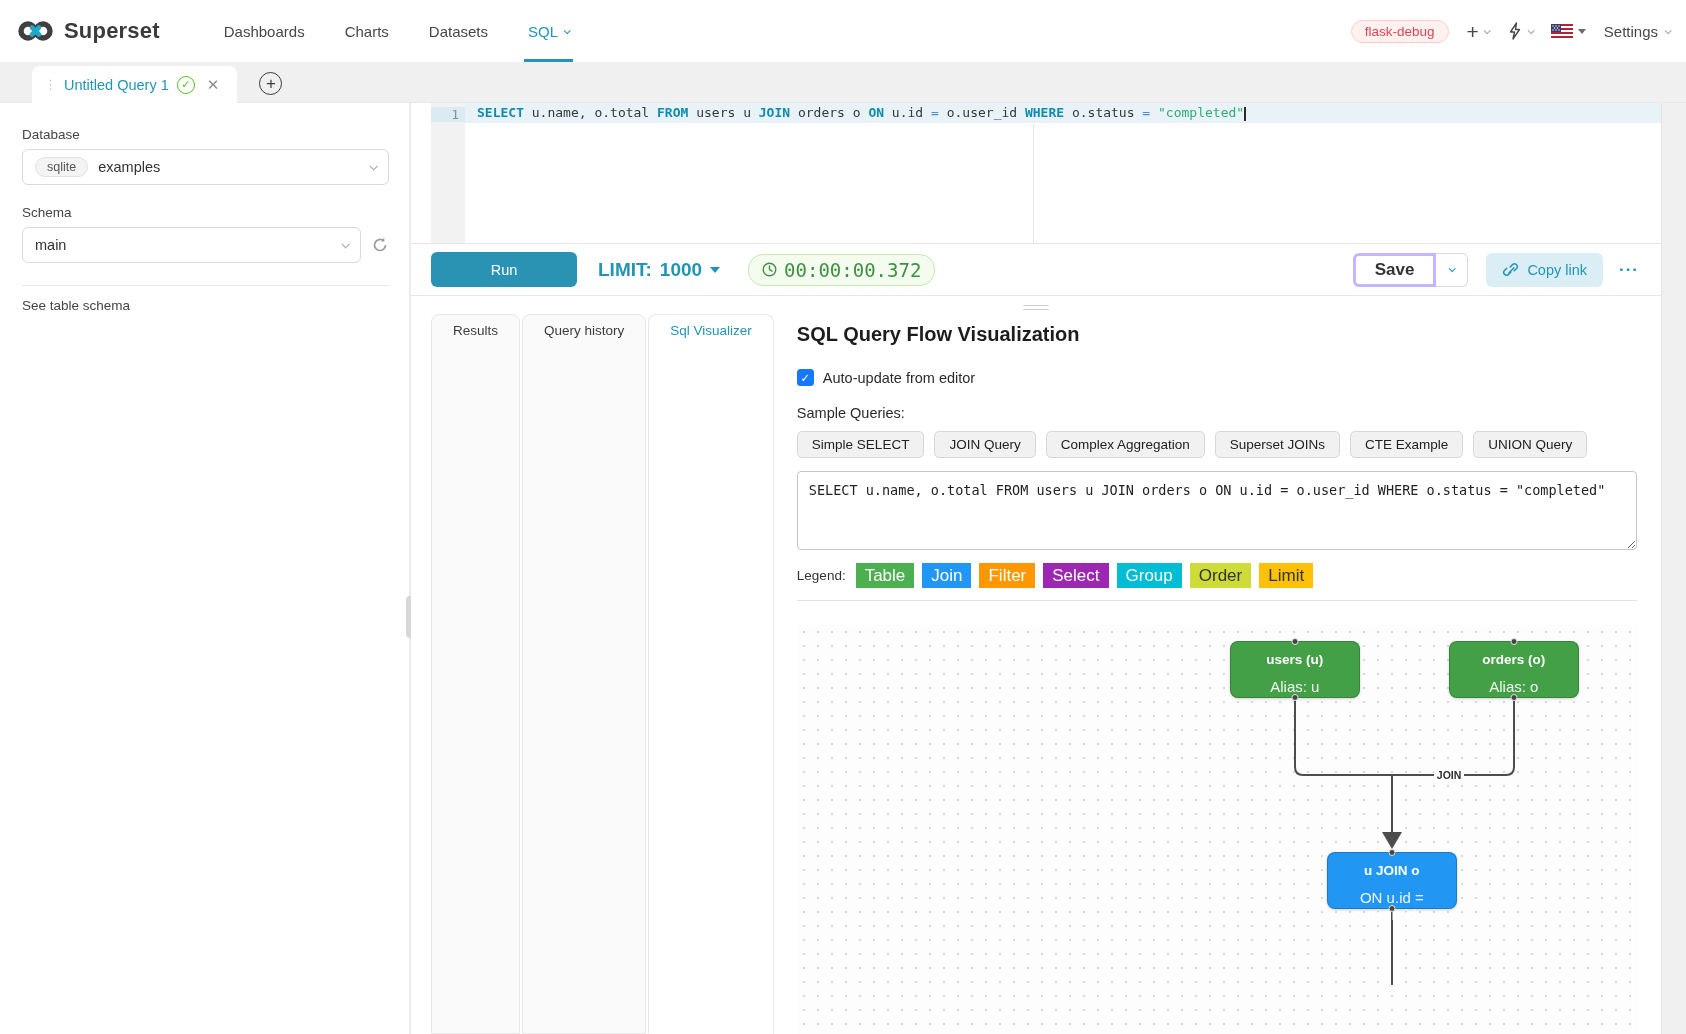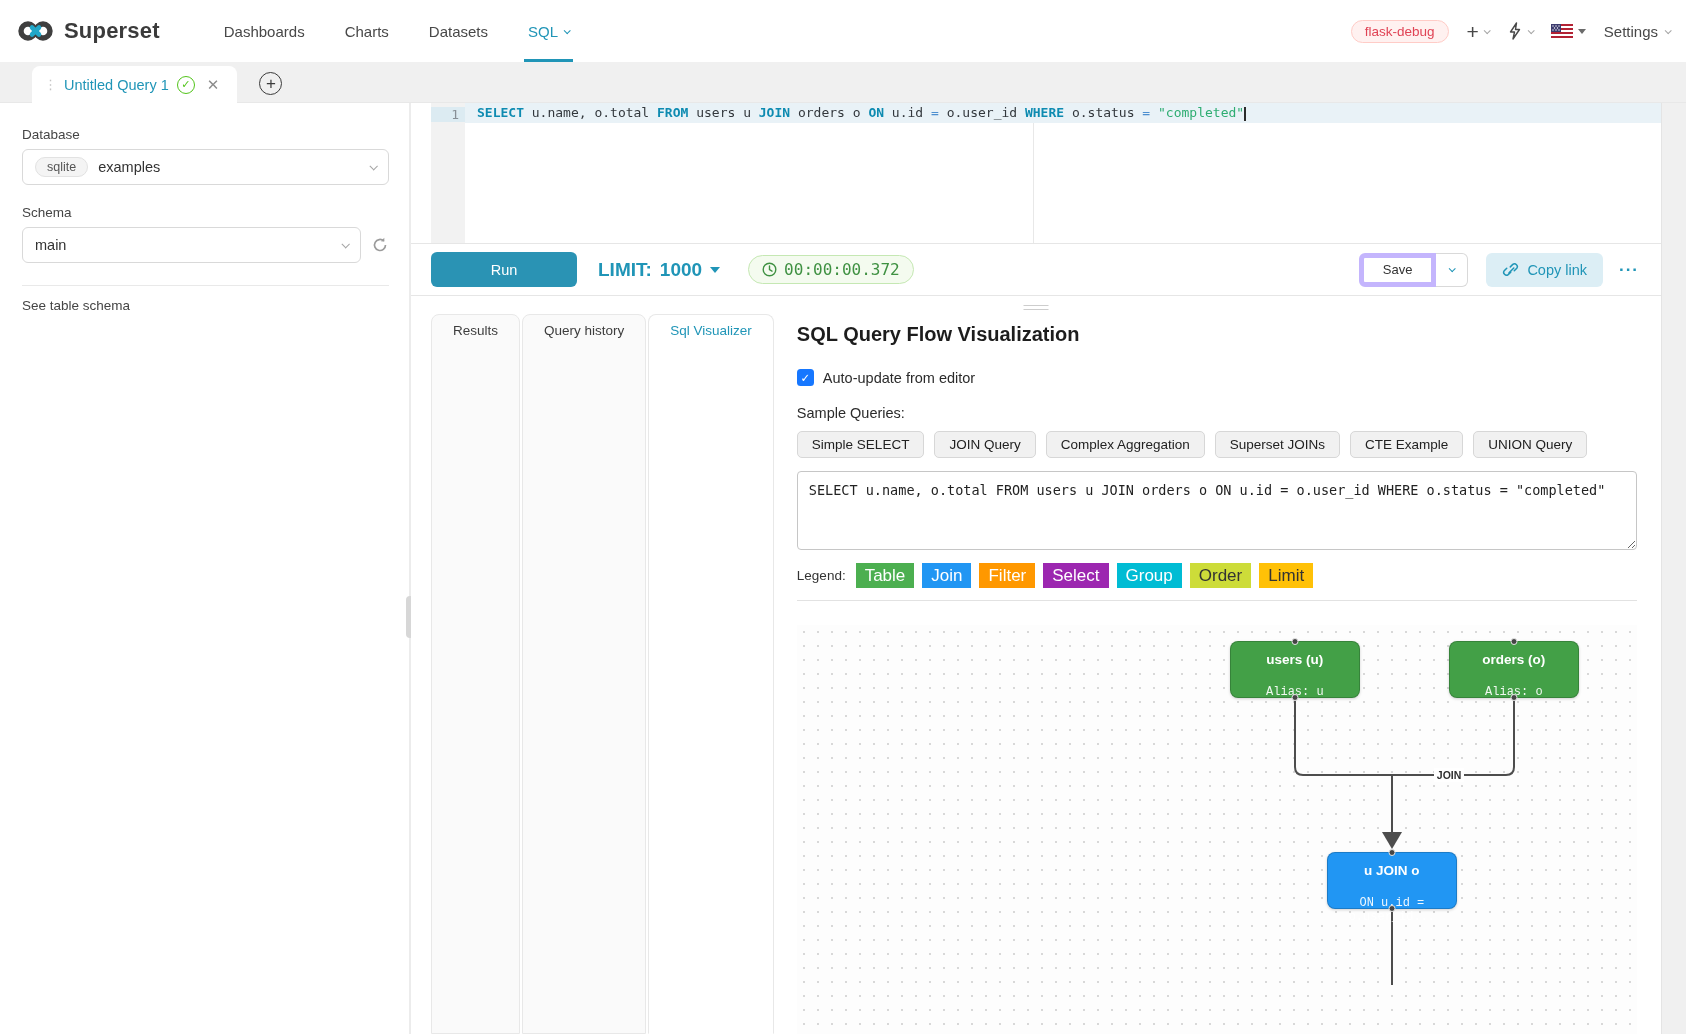--- a/index.html
+++ b/index.html
@@ -62,24 +62,24 @@
   .tok-id { color:#33383d; }
   .tok-op { color:#4d8fd0; }
   .tok-str { color:#2ead72; }
   .cursor { display:inline-block; width:2px; height:14px; background:#2b2b2b; vertical-align:middle; margin-left:0px; }
 
   
   .run-bar { height:52px; display:flex; align-items:center; padding:0 22px 0 20px; background:#fff; border-bottom:1px solid #e6e6e6; }
   .run-btn { width:146px; height:35px; background:#2a93b4; border:none; border-radius:6px; color:#fff; font-size:14.5px; cursor:pointer; font-family:inherit; }
   .limit-group { display:flex; align-items:center; gap:8px; margin-left:21px; color:#2095b7; font-size:19px; font-weight:bold; cursor:pointer; }
   .limit-caret { width:0; height:0; border-left:5px solid transparent; border-right:5px solid transparent; border-top:6px solid #2095b7; }
-  .timer-badge { margin-left:28px; display:flex; align-items:center; gap:7px; background:#f4fbef; border:1px solid #c5e8b3; border-radius:15px; padding:4px 13px; color:#3f9142; font-family:"DejaVu Sans Mono", monospace; font-size:16px; }
+  .timer-badge { margin-left:28px; display:flex; align-items:center; gap:7px; background:#f4fbef; border:1px solid #c5e8b3; border-radius:15px; padding:4px 13px; color:#3f9142; font-family:"DejaVu Sans Mono", monospace; font-size:19px; }
   .run-spacer { flex:1; }
   .save-split { display:flex; height:34px; }
-  .save-main { background:#fff; border:5px solid #c4b5fd; border-radius:6px 0 0 6px; padding:0 19px; font-size:13px; color:#333; cursor:pointer; font-family:inherit; }
+  .save-main { background:#fff; border:3px solid #c4b5fd; border-radius:6px 0 0 6px; padding:0 19px; font-size:17px; color:#333; cursor:pointer; font-family:inherit;font-weight:bold; }
   .save-caret { width:32px; background:#fff; border:1px solid #d9d9d9; border-left:none; border-radius:0 6px 6px 0; display:flex; align-items:center; justify-content:center; color:#2095b7; cursor:pointer; }
   .copylink-btn { margin-left:18px; height:34px; background:#dceef5; border:none; border-radius:6px; color:#2095b7; font-size:14.5px; padding:0 16px; display:flex; align-items:center; gap:8px; cursor:pointer; font-family:inherit; }
   .more-dots { margin-left:16px; color:#2095b7; font-size:17px; font-weight:bold; letter-spacing:1px; cursor:pointer; }
 
   
   .south { flex:1; position:relative; background:#fff; display:flex; flex-direction:row; min-height:0; }
   .pane-grip { position:absolute; top:6px; left:50%; transform:translateX(-50%); cursor:row-resize; }
   .pane-grip div { width:25px; height:1.6px; background:#cdcdcd; margin:2.5px 0; }
   .result-tabs { display:flex; gap:2px; padding:18px 0 0 20px; }
   .rtab { border:1px solid #e8e8e8; background:#fafafa; border-radius:8px 8px 0 0; padding:8px 21px; font-size:13.5px; color:#3d3d3d; cursor:pointer; }
@@ -99,21 +99,21 @@
   .legend-badge { border-radius:0; padding:2.5px 9px; font-size:17px; }
   .viz-hr { border:none; border-top:1px solid #e2e2e2; margin:0 0 24px; }
 
   
   .flow-canvas { position:relative; flex:1; min-height:0; background-color:#fdfdfd;
                  background-image:radial-gradient(circle, #d8d8d8 1.1px, transparent 1.1px);
                  background-size:14px 14px; overflow:hidden; }
   .flow-node { position:absolute; width:130px; height:57px; border-radius:8px; border:1px solid rgba(0,0,0,.18);
                box-shadow:0 1px 3px rgba(0,0,0,.18); color:#fff; text-align:center; padding-top:10px; cursor:grab; }
   .node-title { font-size:13.5px; font-weight:bold; }
-  .node-sub { font-size:12px; color:rgba(255,255,255,.92); margin-top:18px;font-family:Liberation Mono, monospace; }
+  .node-sub { font-size:15px; color:rgba(255,255,255,.92); margin-top:11px; }
   .handle { position:absolute; left:50%; transform:translateX(-50%); width:7px; height:7px; border-radius:50%;
             background:#454545; border:1px solid #e6e6e6; }
   .handle.top { top:-4px; } .handle.bottom { bottom:-4px; }
   .edge-svg { position:absolute; inset:0; width:100%; height:100%; }
   .edge-label { position:absolute; background:#fff; font-size:10.5px; font-weight:bold; color:#2f2f2f; padding:1px 3px; }
 
   .icon-svg { display:block; }
 </style>
 </head>
 <body>

